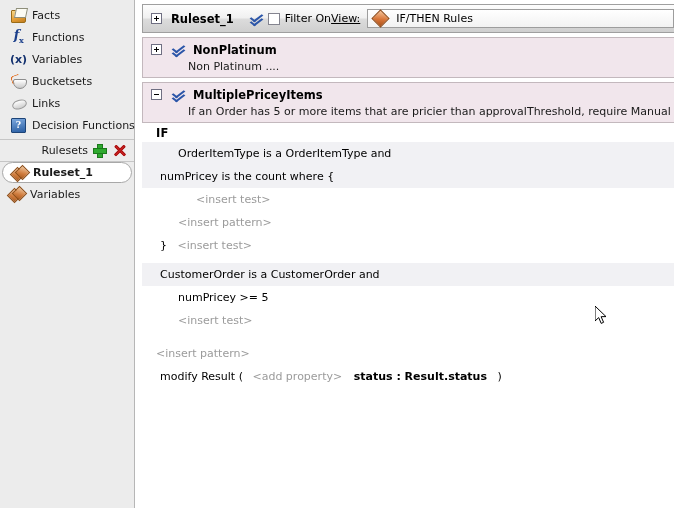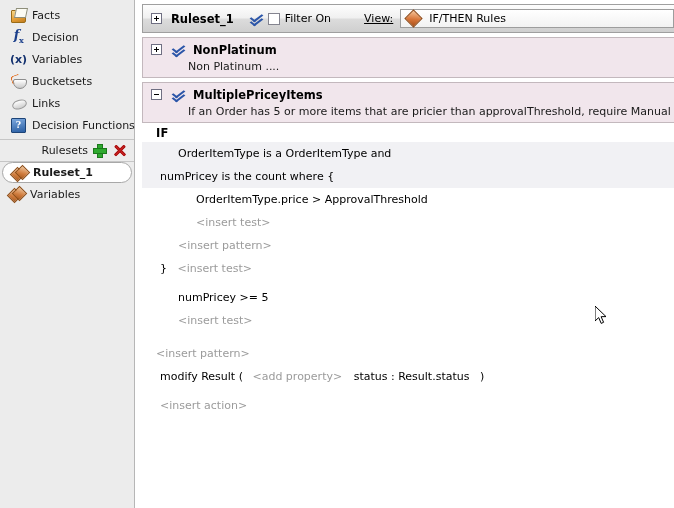--- a/index.html
+++ b/index.html
@@ -210,21 +210,21 @@
     border-left: 2px solid #2b55a8; border-bottom: 2px solid #2b55a8;
     transform: rotate(-45deg) skew(8deg,8deg);
   }
   .chev2 i.c1 { top: 2px; }
   .chev2 i.c2 { top: 6px; }
   .cb {
     width: 12px; height: 12px; background: #ffffff; border: 1px solid #84848f;
     margin-left: 6px; flex: 0 0 12px; cursor: pointer; box-sizing: border-box;
   }
   .cb-label { margin-left: 5px; font-size: 11px; white-space: nowrap; }
-  .view-label { margin-left: 33px; font-size: 11px; white-space: nowrap; text-decoration: underline; }
+  .view-label { font-size: 11px; white-space: nowrap; text-decoration: underline; }
   .view-combo {
     margin-left: 7px;
     height: 19px;
     flex: 1 1 auto;
     background: linear-gradient(180deg,#ffffff,#f2f2f2);
     border: 1px solid #9d9d9d;
     display: flex; align-items: center; padding-left: 6px;
     box-sizing: border-box; cursor: pointer;
   }
   .diamond {
@@ -296,21 +296,21 @@
               <span class="pg"></span>
             </span>
         </span>
         <span class="nav-label">Facts</span>
       </div>
 
       <div class="nav-item">
         <span class="nav-ico">
           <span class="ico-fx">f<sub>x</sub></span>
         </span>
-        <span class="nav-label">Decision</span>
+        <span class="nav-label">Functions</span>
       </div>
 
       <div class="nav-item">
         <span class="nav-ico">
           <span class="ico-vx">(x)</span>
         </span>
         <span class="nav-label">Variables</span>
       </div>
 
       <div class="nav-item">
@@ -421,53 +421,52 @@
     </div>
 
     <div class="rule-body">
 
       <div class="kw">IF</div>
 
       <div class="row band i2">OrderItemType is a OrderItemType  and</div>
 
       <div class="row band i1">numPricey is the count where {</div>
 
-      <div class="row i3">OrderItemType.price  &gt;  ApprovalThreshold</div>
 
       <div class="row i3 ph">&lt;insert test&gt;</div>
 
       <div class="row i2 ph">&lt;insert pattern&gt;</div>
 
       <div class="row i1">
         <span>}</span>
         <span class="ph" style="margin-left:7px;">&lt;insert test&gt;</span>
       </div>
 
       <div class="spacer6"></div>
 
+      <div class="row band i1">CustomerOrder is a CustomerOrder  and</div>
 
       <div class="row i2">numPricey  &gt;=  5</div>
 
       <div class="row i2 ph">&lt;insert test&gt;</div>
 
       <div class="spacer10"></div>
 
       <div class="row i0 ph">&lt;insert pattern&gt;</div>
 
 
       <div class="row i1">
         <span>modify Result (</span>
         <span class="ph" style="margin-left:6px;">&lt;add property&gt;</span>
-        <span style="margin-left:8px;font-weight:normal;">status : Result.status</span>
+        <span style="margin-left:8px;font-weight:bold;">status : Result.status</span>
         <span style="margin-left:7px;">)</span>
       </div>
 
       <div class="spacer6"></div>
 
-      <div class="row i1 ph">&lt;insert action&gt;</div>
 
     </div>
 
     <svg id="cursor" viewBox="0 0 14 20">
       <polygon points="0,0 0,15 3.7,11.6 6.2,17.4 8.6,16.3 6.1,10.7 11,10.6" fill="#ffffff" stroke="#000000" stroke-width="1"></polygon>
     </svg>
 
   </div>
 </div>
 

